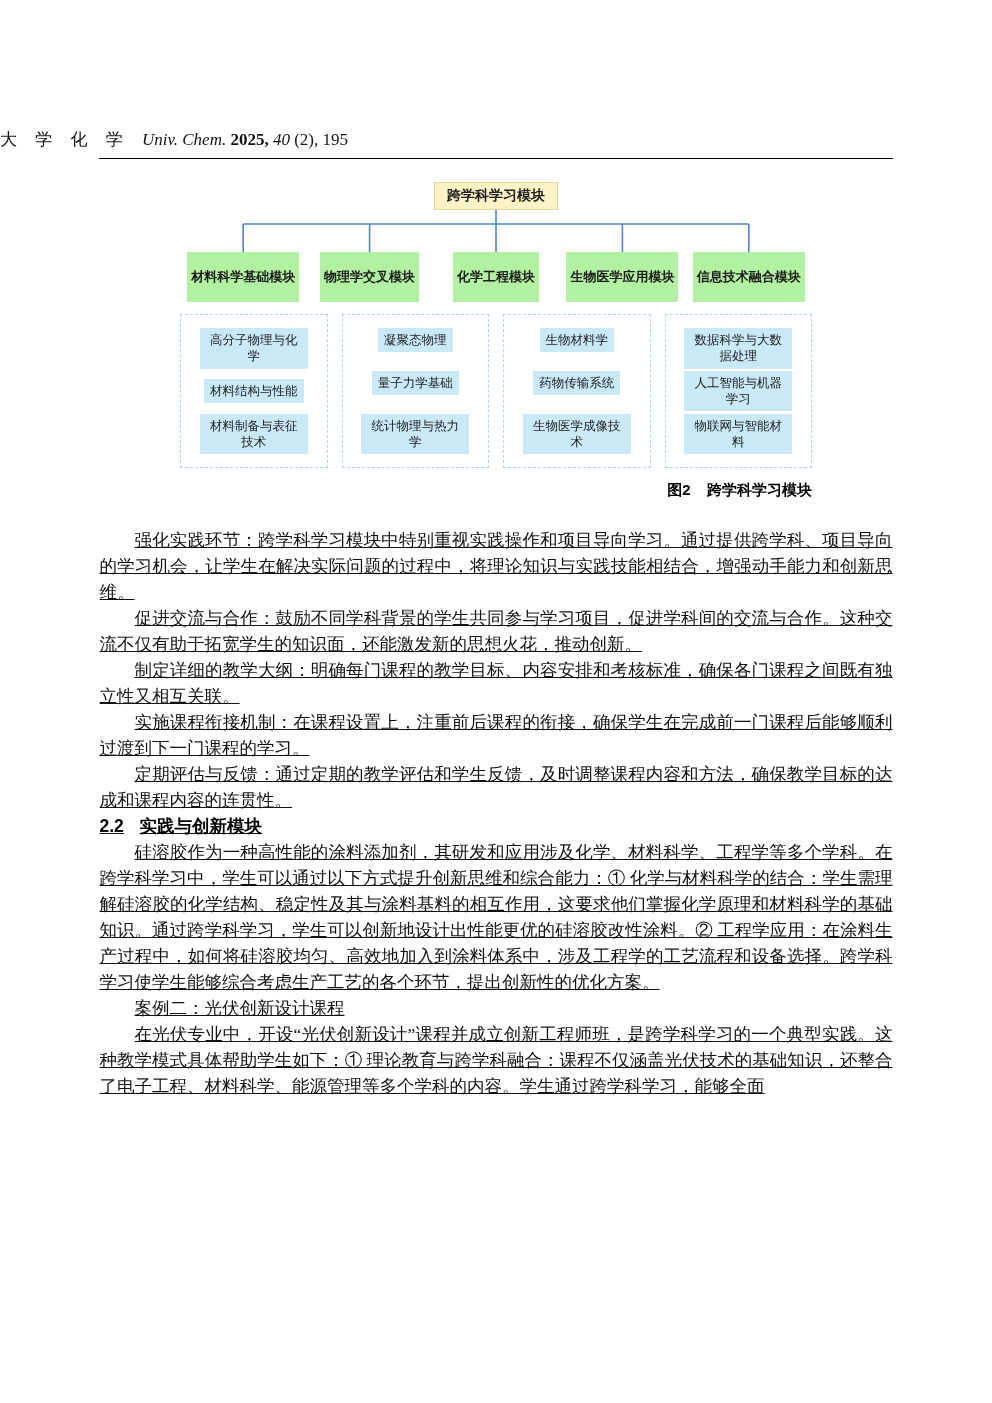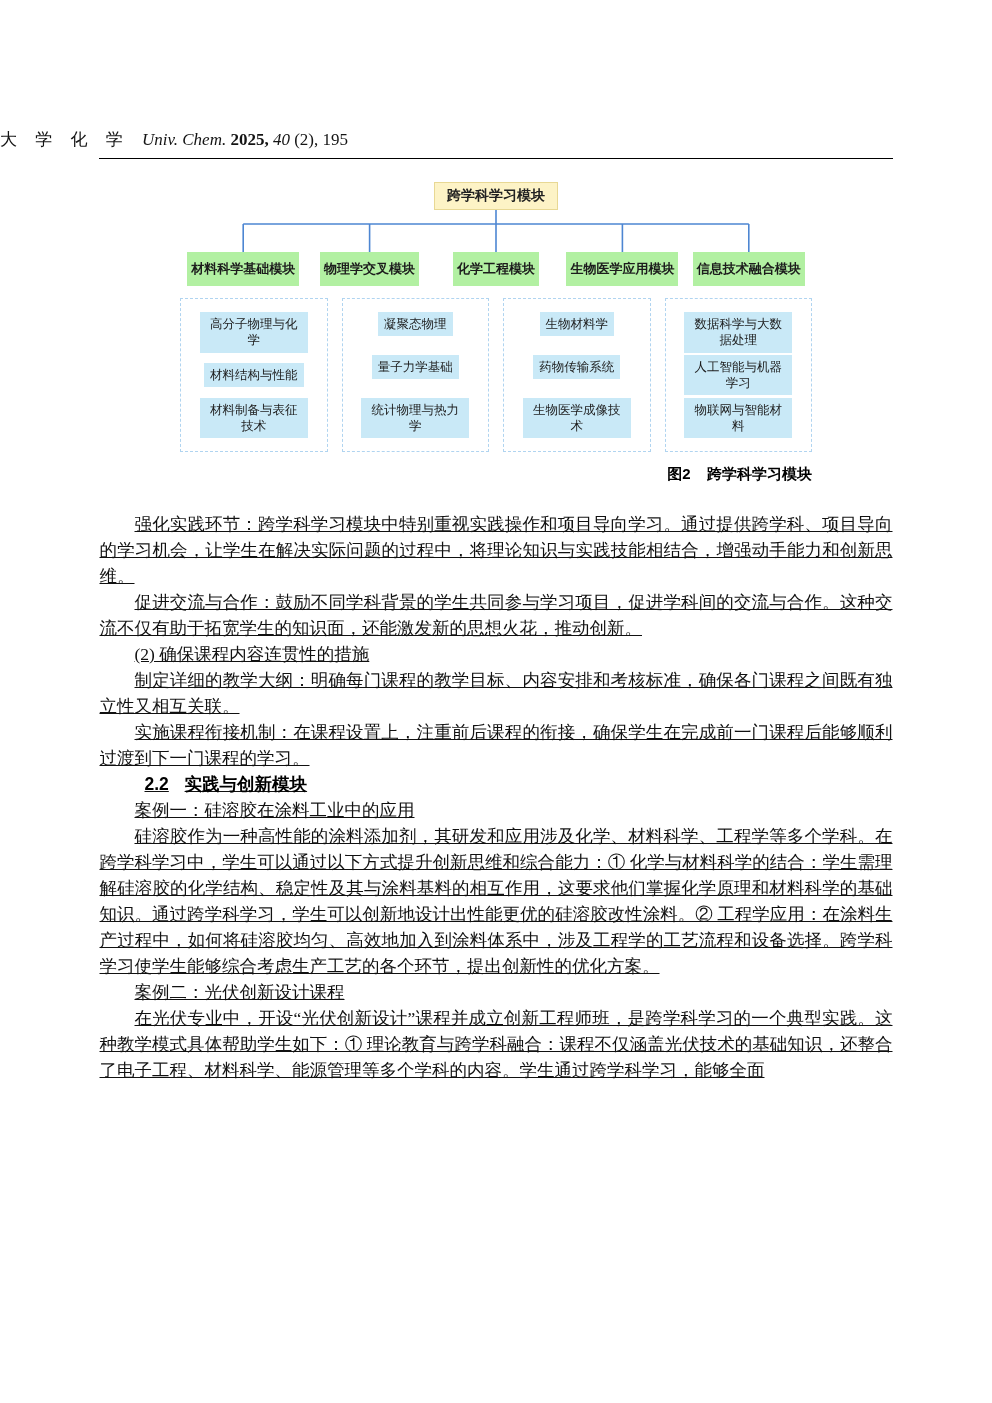--- a/index.html
+++ b/index.html
@@ -35,21 +35,21 @@
   .root-node{
     display:inline-block;background:var(--root-bg);
     border:1px solid #e8d894;
     padding:4px 12px;font-size:14px;font-weight:600;color:#222;
   }
   .tree-svg{display:block;width:632px;height:42px;}
   .module-row{display:flex;}
   .module-cell{flex:1;text-align:center;}
   .module-box{
     display:inline-block;background:var(--module-bg);
-    padding:8px 4px;font-size:13px;font-weight:600;color:#1c1c1c;
+    padding:16px 4px;font-size:13px;font-weight:600;color:#1c1c1c;
     white-space:nowrap;
   }
   .course-area{display:flex;gap:14px;margin-top:12px;}
   .course-col{
     flex:1;border:1.6px dashed var(--cont-border);
     display:flex;flex-direction:column;justify-content:space-between;align-items:center;
     padding:13px 4px;height:126px;background:#fff;
   }
   .course-box{
     background:var(--course-bg);
@@ -67,21 +67,21 @@
     width:793px;margin:27px auto 0;
     font-size:17.5px;line-height:26px;text-align:justify;
     color:#111;
     text-decoration:underline;
   }
   .para{margin:0;text-indent:2em;}
   .sec-heading{
     margin:0;font-size:17.5px;line-height:26px;font-weight:bold;
     font-family:"Liberation Sans","DejaVu Sans",sans-serif;color:#000;
   }
-  .h-num{margin-right:0.9em;margin-left:45px;}
+  .h-num{margin-right:0.9em;}
 </style>
 </head>
 <body>
 
 <div class="page">
 
   <div class="journal-header">
     <span class="cn">大 学 化 学</span>
     <span class="it">Univ. Chem.</span>
     <span class="bd">2025,</span>
@@ -135,23 +135,22 @@
         </div>
       </div>
     <div class="figure-caption">
       <span class="caption-label">图2</span><span>跨学科学习模块</span>
     </div>
   </div>
 
   <div class="article">
       <p class="para">强化实践环节：跨学科学习模块中特别重视实践操作和项目导向学习。通过提供跨学科、项目导向的学习机会，让学生在解决实际问题的过程中，将理论知识与实践技能相结合，增强动手能力和创新思维。</p>
       <p class="para">促进交流与合作：鼓励不同学科背景的学生共同参与学习项目，促进学科间的交流与合作。这种交流不仅有助于拓宽学生的知识面，还能激发新的思想火花，推动创新。</p>
-      <p class="para">(2) 确保课程内容连贯性的措施</p>
       <p class="para">制定详细的教学大纲：明确每门课程的教学目标、内容安排和考核标准，确保各门课程之间既有独立性又相互关联。</p>
       <p class="para">实施课程衔接机制：在课程设置上，注重前后课程的衔接，确保学生在完成前一门课程后能够顺利过渡到下一门课程的学习。</p>
+      <p class="para">定期评估与反馈：通过定期的教学评估和学生反馈，及时调整课程内容和方法，确保教学目标的达成和课程内容的连贯性。</p>
       <h2 class="sec-heading"><span class="h-num">2.2</span><span>实践与创新模块</span></h2>
-      <p class="para">案例一：硅溶胶在涂料工业中的应用</p>
       <p class="para">硅溶胶作为一种高性能的涂料添加剂，其研发和应用涉及化学、材料科学、工程学等多个学科。在跨学科学习中，学生可以通过以下方式提升创新思维和综合能力：① 化学与材料科学的结合：学生需理解硅溶胶的化学结构、稳定性及其与涂料基料的相互作用，这要求他们掌握化学原理和材料科学的基础知识。通过跨学科学习，学生可以创新地设计出性能更优的硅溶胶改性涂料。② 工程学应用：在涂料生产过程中，如何将硅溶胶均匀、高效地加入到涂料体系中，涉及工程学的工艺流程和设备选择。跨学科学习使学生能够综合考虑生产工艺的各个环节，提出创新性的优化方案。</p>
       <p class="para">案例二：光伏创新设计课程</p>
       <p class="para">在光伏专业中，开设“光伏创新设计”课程并成立创新工程师班，是跨学科学习的一个典型实践。这种教学模式具体帮助学生如下：① 理论教育与跨学科融合：课程不仅涵盖光伏技术的基础知识，还整合了电子工程、材料科学、能源管理等多个学科的内容。学生通过跨学科学习，能够全面</p>
     </div>
 
 </div>
 
 </body></html>

